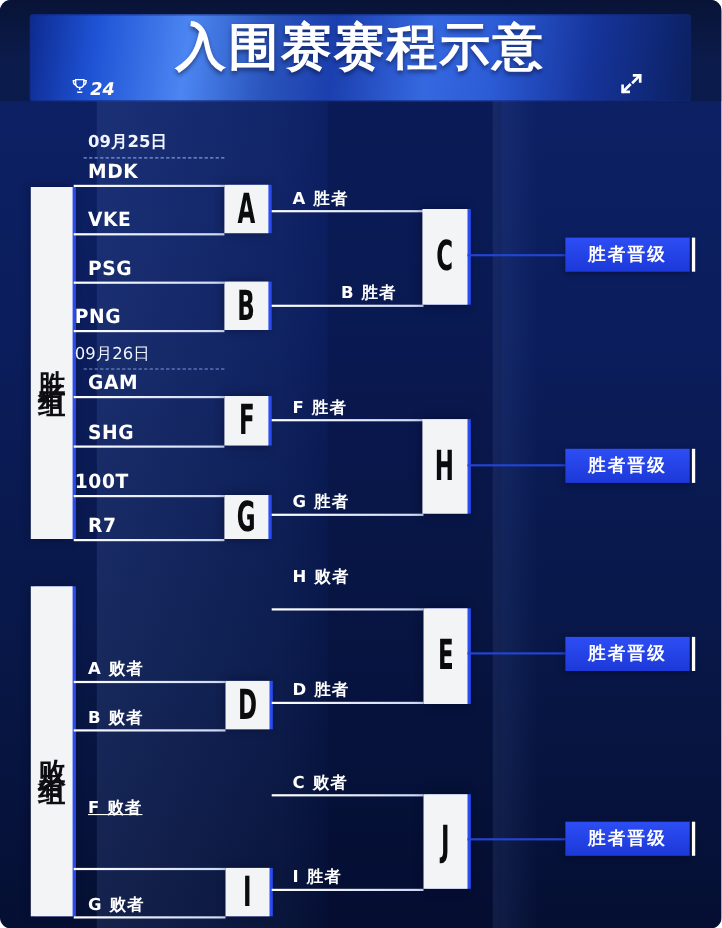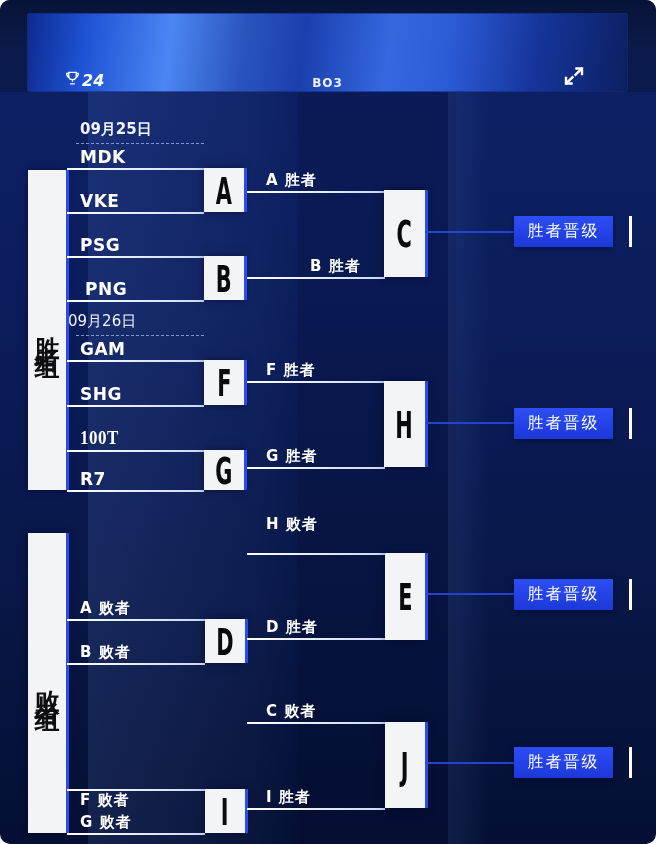--- a/index.html
+++ b/index.html
@@ -30,38 +30,38 @@
   .hline{position:absolute;height:2px;background:linear-gradient(90deg,#ffffff,#cdd8f6);}
   .dashline{position:absolute;height:0;border-top:1px dashed rgba(160,190,255,.75);}
   .team{position:absolute;color:#ffffff;font-size:17px;font-weight:800;letter-spacing:.5px;transform:scaleY(1.05);transform-origin:left top;}
   .date{position:absolute;color:#f0f4ff;font-size:15px;font-weight:400;}
   .slot{position:absolute;color:#ffffff;font-size:15px;font-weight:800;letter-spacing:1px;}
   .mbox{position:absolute;background:#f3f4f6;box-shadow:3px 0 0 #2a4bf0,0 0 8px rgba(0,0,30,.5);
          display:flex;align-items:center;justify-content:center;}
   .mletter{font-size:36px;font-weight:800;color:#0b0b0e;transform:scaleX(.58) scaleY(1.05);}
   .connector{position:absolute;height:2px;background:#2444cf;}
   .adv{position:absolute;width:120px;height:31px;}
-  .advBody{position:absolute;left:0;top:0;width:99px;height:31px;
+  .advBody{position:absolute;left:0;top:0;width:113px;height:31px;
          background:linear-gradient(180deg,#2d4ef5,#1c38d8);
-         color:#ffffff;font-size:16px;font-weight:400;letter-spacing:2px;
+         color:#ffffff;font-size:16px;font-weight:700;letter-spacing:2px;
          display:flex;align-items:center;justify-content:center;box-shadow:0 2px 6px rgba(0,0,30,.4);}
   .advBar{position:absolute;left:115px;top:0;width:3px;height:31px;background:#ffffff;}
 </style>
 </head>
 <body>
 
 <div id="stage">
 
   <div class="streak" id="streak1"></div>
   <div class="streak" id="streak2"></div>
   <div class="streak" id="streak3"></div>
 
   <div id="headerStrip"></div>
   <div id="banner">
-    <div id="bo3">BO3</div>
+    <div id="pageTitle">入围赛赛程示意</div>
     <div id="logo">
       <span>
         <svg width="15" height="16" viewBox="0 0 16 16" fill="none" stroke="#ffffff" stroke-width="1.4">
           <path d="M4 2h8v3.5c0 2.5-1.7 4.2-4 4.2S4 8 4 5.5z"></path>
           <path d="M4 3H1.8c0 2.6 1 4 2.6 4.3M12 3h2.2c0 2.6-1 4-2.6 4.3"></path>
           <path d="M8 9.7v2.3M5.5 14.3h5"></path>
         </svg>
       </span>
       <span id="logoYear">24</span>
     </div>
@@ -88,21 +88,21 @@
   <div class="team" style="left:80px;top:146px;">MDK</div>
   <div class="hline" style="left:67px;top:168px;width:137px;"></div>
   <div class="team" style="left:80px;top:190px;">VKE</div>
   <div class="hline" style="left:67px;top:212px;width:137px;"></div>
   <div class="mbox" style="left:204px;top:168px;width:40px;height:44px;">
     <span class="mletter">A</span>
   </div>
 
   <div class="team" style="left:80px;top:234px;">PSG</div>
   <div class="hline" style="left:67px;top:256px;width:137px;"></div>
-  <div class="team" style="left:85px;top:278px;">PNG</div>
+  <div class="team" style="left:68px;top:278px;">PNG</div>
   <div class="hline" style="left:67px;top:300px;width:137px;"></div>
   <div class="mbox" style="left:204px;top:256px;width:40px;height:44px;">
     <span class="mletter">B</span>
   </div>
 
   <div class="slot" style="left:266px;top:171px;">A 胜者</div>
   <div class="hline" style="left:247px;top:191px;width:138px;"></div>
   <div class="slot" style="left:266px;top:257px;margin-left:44px;">B 胜者</div>
   <div class="hline" style="left:247px;top:277px;width:138px;"></div>
   <div class="mbox" style="left:384px;top:190px;width:41px;height:87px;">
@@ -118,21 +118,21 @@
   <div class="dashline" style="left:76px;top:335px;width:128px;"></div>
 
   <div class="team" style="left:80px;top:338px;">GAM</div>
   <div class="hline" style="left:67px;top:360px;width:137px;"></div>
   <div class="team" style="left:80px;top:383px;">SHG</div>
   <div class="hline" style="left:67px;top:405px;width:137px;"></div>
   <div class="mbox" style="left:204px;top:360px;width:40px;height:45px;">
     <span class="mletter">F</span>
   </div>
 
-  <div class="team" style="left:80px;top:428px;font-family:Liberation Serif, serif;">100T</div>
+  <div class="team" style="left:68px;top:428px;">100T</div>
   <div class="hline" style="left:67px;top:450px;width:137px;"></div>
   <div class="team" style="left:80px;top:468px;">R7</div>
   <div class="hline" style="left:67px;top:490px;width:137px;"></div>
   <div class="mbox" style="left:204px;top:450px;width:40px;height:40px;">
     <span class="mletter">G</span>
   </div>
 
   <div class="slot" style="left:266px;top:361px;text-align:center;">F 胜者</div>
   <div class="hline" style="left:247px;top:381px;width:138px;"></div>
   <div class="slot" style="left:266px;top:447px;">G 胜者</div>
@@ -164,21 +164,21 @@
   </div>
   <div class="connector" style="left:425px;top:593px;width:89px;"></div>
   <div class="adv" style="left:514px;top:579px;">
     <div class="advBody">胜者晋级</div>
     <div class="advBar"></div>
   </div>
 
   <div class="slot" style="left:266px;top:702px;">C 败者</div>
   <div class="hline" style="left:247px;top:722px;width:138px;"></div>
 
-  <div class="slot" style="left:80px;top:791px;">F 败者</div>
+  <div class="slot" style="left:80px;top:725px;text-decoration:underline;">F 败者</div>
   <div class="hline" style="left:67px;top:789px;width:138px;"></div>
   <div class="slot" style="left:80px;top:813px;">G 败者</div>
   <div class="hline" style="left:67px;top:833px;width:138px;"></div>
   <div class="mbox" style="left:205px;top:789px;width:40px;height:44px;">
     <span class="mletter">I</span>
   </div>
 
   <div class="slot" style="left:266px;top:788px;">I 胜者</div>
   <div class="hline" style="left:247px;top:808px;width:138px;"></div>
   <div class="mbox" style="left:385px;top:722px;width:40px;height:86px;">

